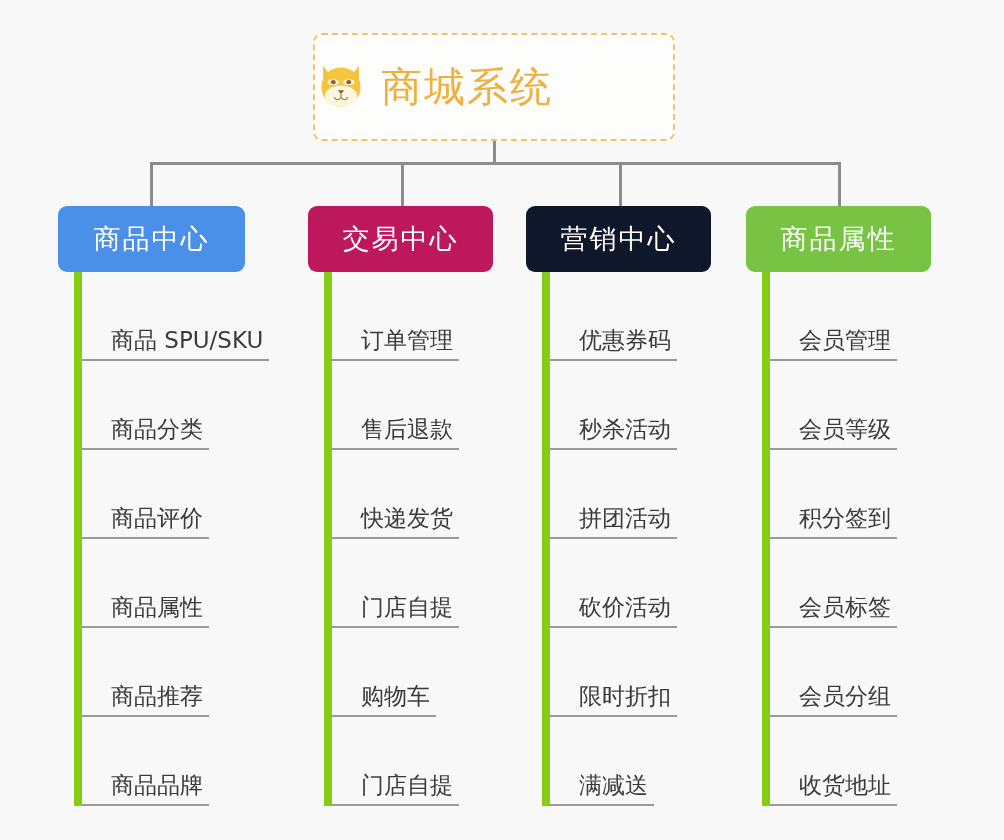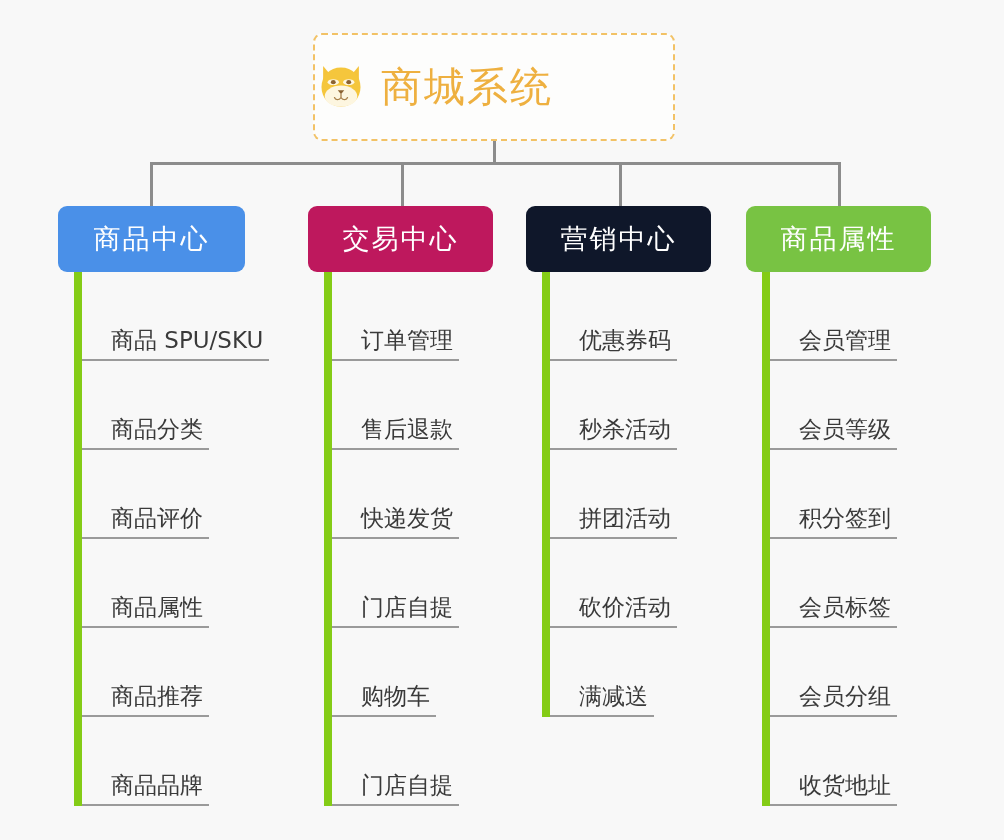--- a/index.html
+++ b/index.html
@@ -199,20 +199,23 @@
       <div class="item">
           <span class="item-label">秒杀活动</span>
         </div>
       <div class="item">
           <span class="item-label">拼团活动</span>
         </div>
       <div class="item">
           <span class="item-label">砍价活动</span>
         </div>
       <div class="item">
+          <span class="item-label">限时折扣</span>
+        </div>
+      <div class="item">
           <span class="item-label">满减送</span>
         </div>
     </div>
   </div>
 
   <div class="column" style="left:746px;width:185px">
     <div class="cat-box" style="background:#78c343">
       <span>商品属性</span>
     </div>
     <div class="item-list">

